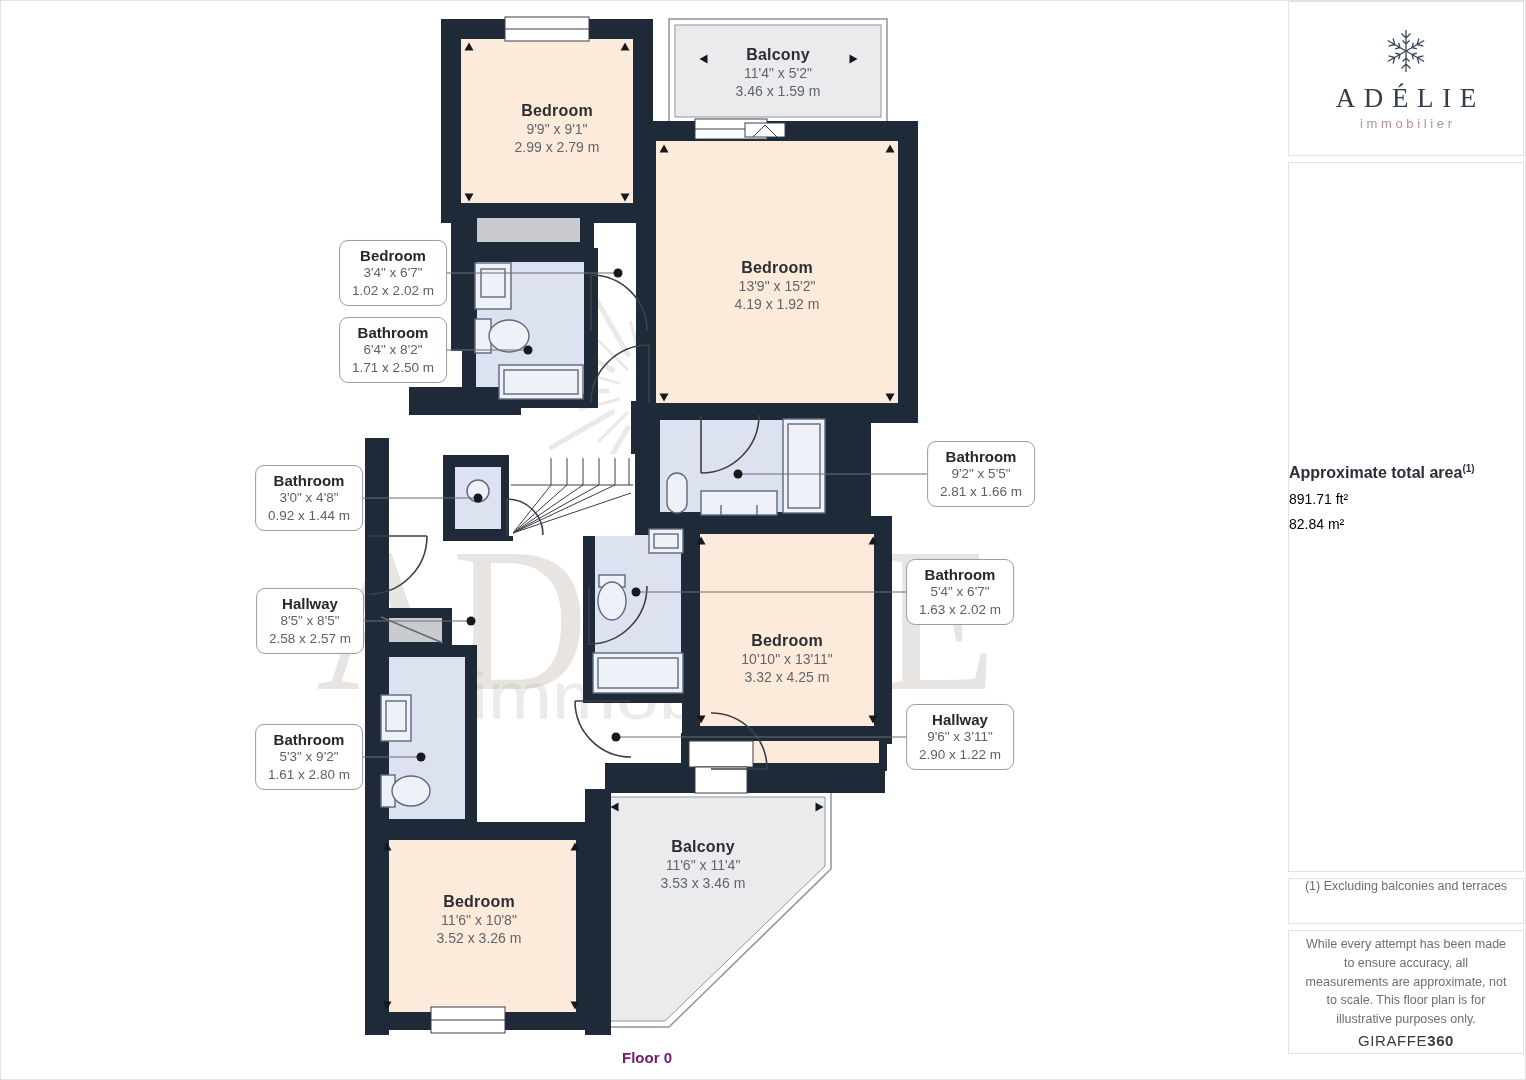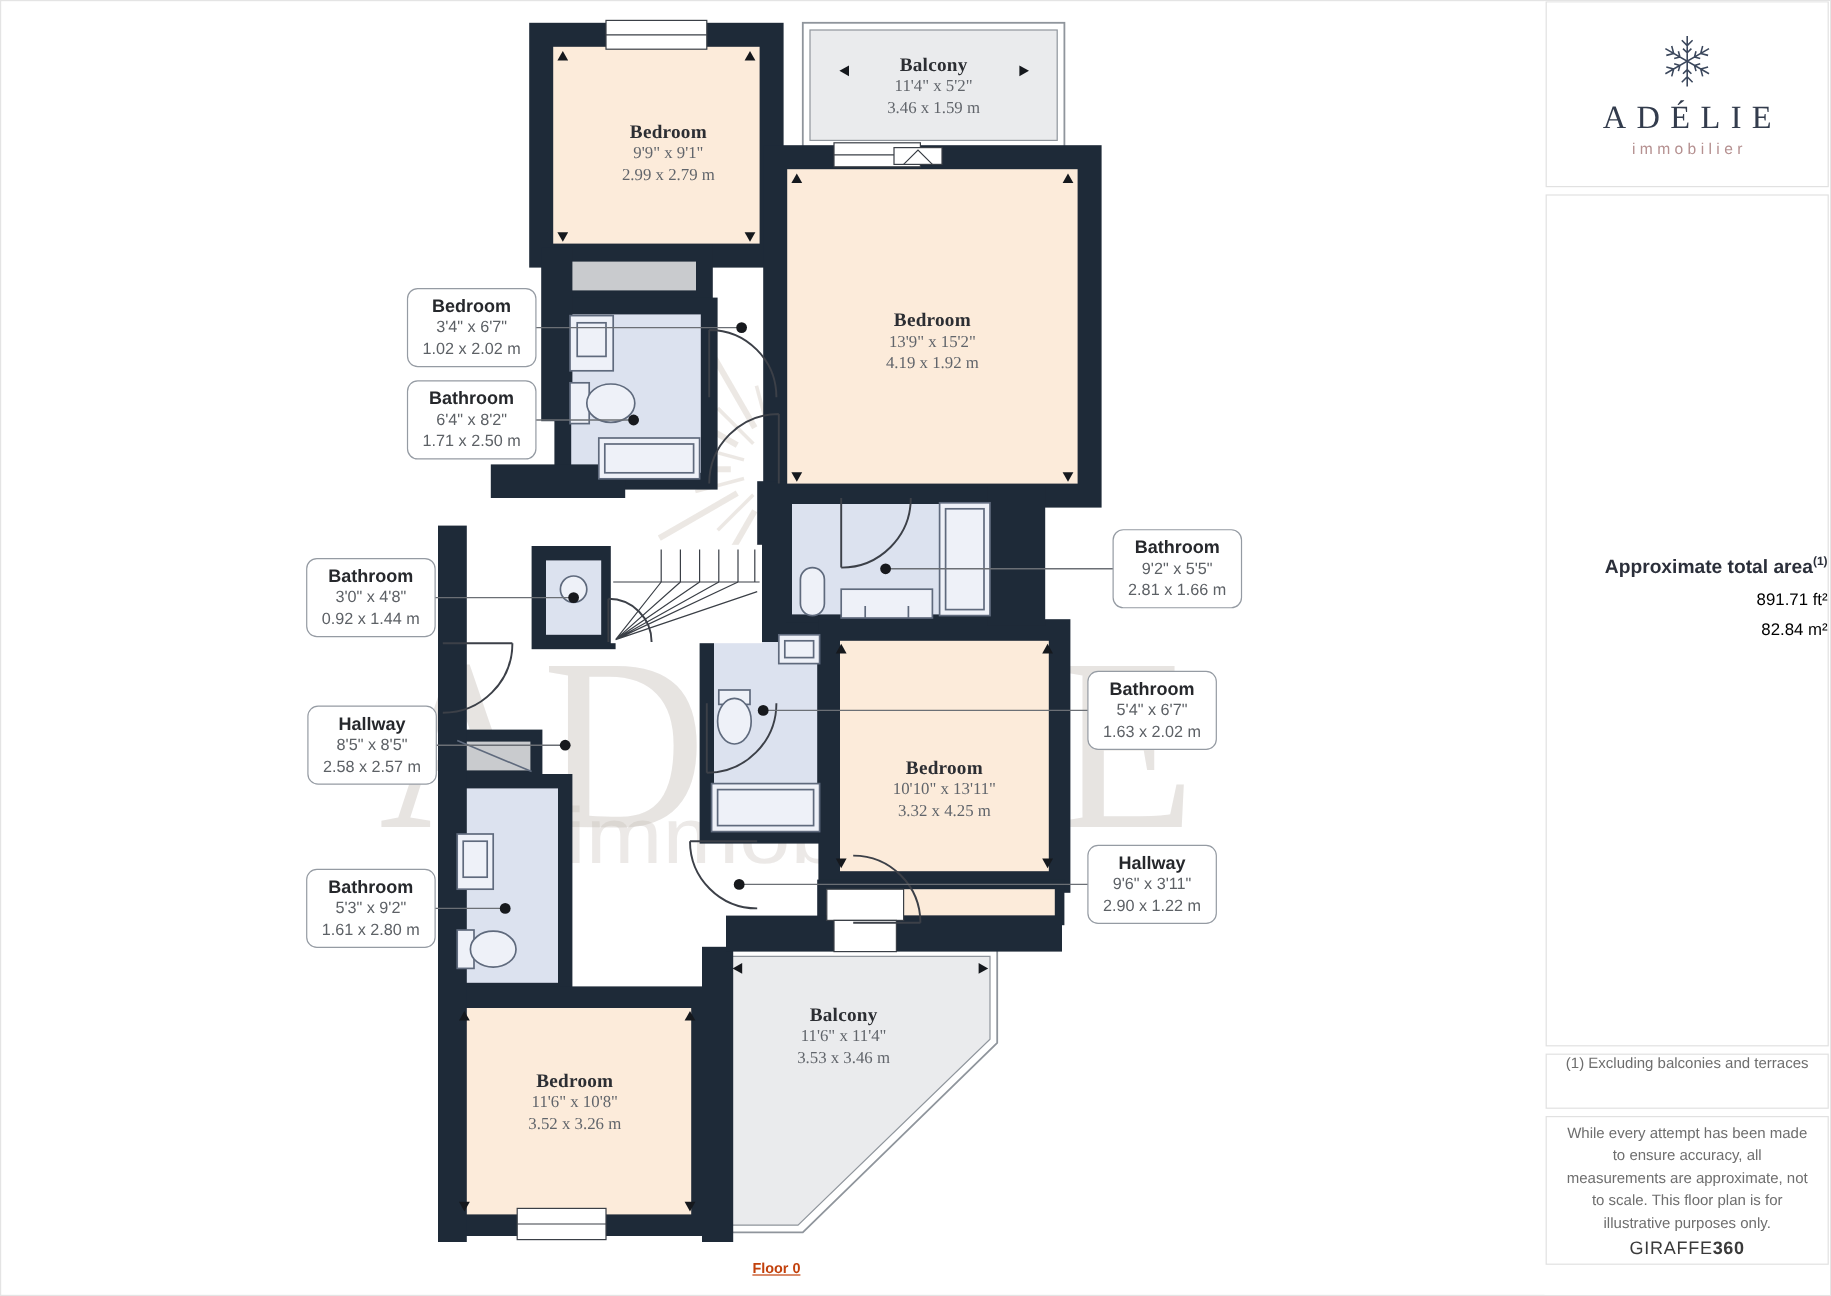--- a/index.html
+++ b/index.html
@@ -3,42 +3,42 @@
 <meta charset="utf-8">
 <style>
   html,body{margin:0;padding:0;background:#fff;}
   .page{position:relative;width:1526px;height:1080px;background:#ffffff;
         border:1px solid #e4e4e4;box-sizing:border-box;overflow:hidden;
         font-family:"Liberation Sans", sans-serif;}
   .plan-area{position:absolute;left:0;top:0;width:1288px;height:1080px;}
   .plan-svg{position:absolute;left:0;top:0;}
 
   
-  .rlabel{position:absolute;transform:translate(-50%,-50%);text-align:center;white-space:nowrap;font-family:Liberation Serif, serif;}
+  .rlabel{position:absolute;transform:translate(-50%,-50%);text-align:center;white-space:nowrap;}
   .rlabel .rname{font-size:16px;font-weight:bold;color:#2c2e33;letter-spacing:.2px;}
   .rlabel .rdim{font-size:14px;color:#61656b;line-height:1.3;}
 
   
   .callout{position:absolute;transform:translate(-50%,-50%);text-align:center;white-space:nowrap;
            background:#ffffff;border:1.5px solid #959ba3;border-radius:9px;padding:6px 12px;}
   .callout .rname{font-size:15px;font-weight:bold;color:#26282c;}
   .callout .rdim{font-size:13.5px;color:#5d6166;line-height:1.3;}
 
-  .floor-label{position:absolute;transform:translate(-50%,-50%);font-size:12px;font-weight:bold;color:#c2410c;text-decoration:underline;}
+  .floor-label{position:absolute;transform:translate(-50%,-50%);font-size:15px;font-weight:bold;color:#701a75;}
 
   
   .sidebar{position:absolute;right:0;top:0;width:238px;height:1080px;background:#fff;
            display:flex;flex-direction:column;gap:6px;padding:0 1px;box-sizing:border-box;}
   .card{border:1px solid #e1e1e1;background:#fff;box-sizing:border-box;}
   .card-logo{height:155px;display:flex;flex-direction:column;align-items:center;justify-content:center;}
   .brand{font-family:"Liberation Serif","DejaVu Serif",serif;font-size:27px;color:#333c4d;
          letter-spacing:.32em;margin:8px 0 2px 0;text-indent:.32em;}
   .brand-sub{font-size:13px;color:#b59090;letter-spacing:.28em;text-indent:.28em;}
   .card-area{height:710px;}
-  .area-wrap{padding-top:300px;text-align:right;}
+  .area-wrap{padding-top:300px;text-align:left;}
   .area-title{font-size:16px;font-weight:bold;color:#2b2f3a;}
   .area-title sup{font-size:10px;}
   .area-val{font-size:14px;color:#000000;margin-top:9px;}
   .card-note{height:46px;display:flex;align-items:flex-start;justify-content:center;}
   .note-text{font-size:12.5px;color:#6e6e6e;}
   .card-disclaimer{height:124px;display:flex;flex-direction:column;align-items:center;justify-content:center;}
   .disclaimer-text{width:204px;text-align:center;font-size:12.5px;color:#6e6e6e;line-height:1.5;}
   .giraffe{margin-top:3px;font-size:15px;color:#3a3a3a;letter-spacing:.6px;}
   .giraffe b{font-weight:bold;}
 </style>

